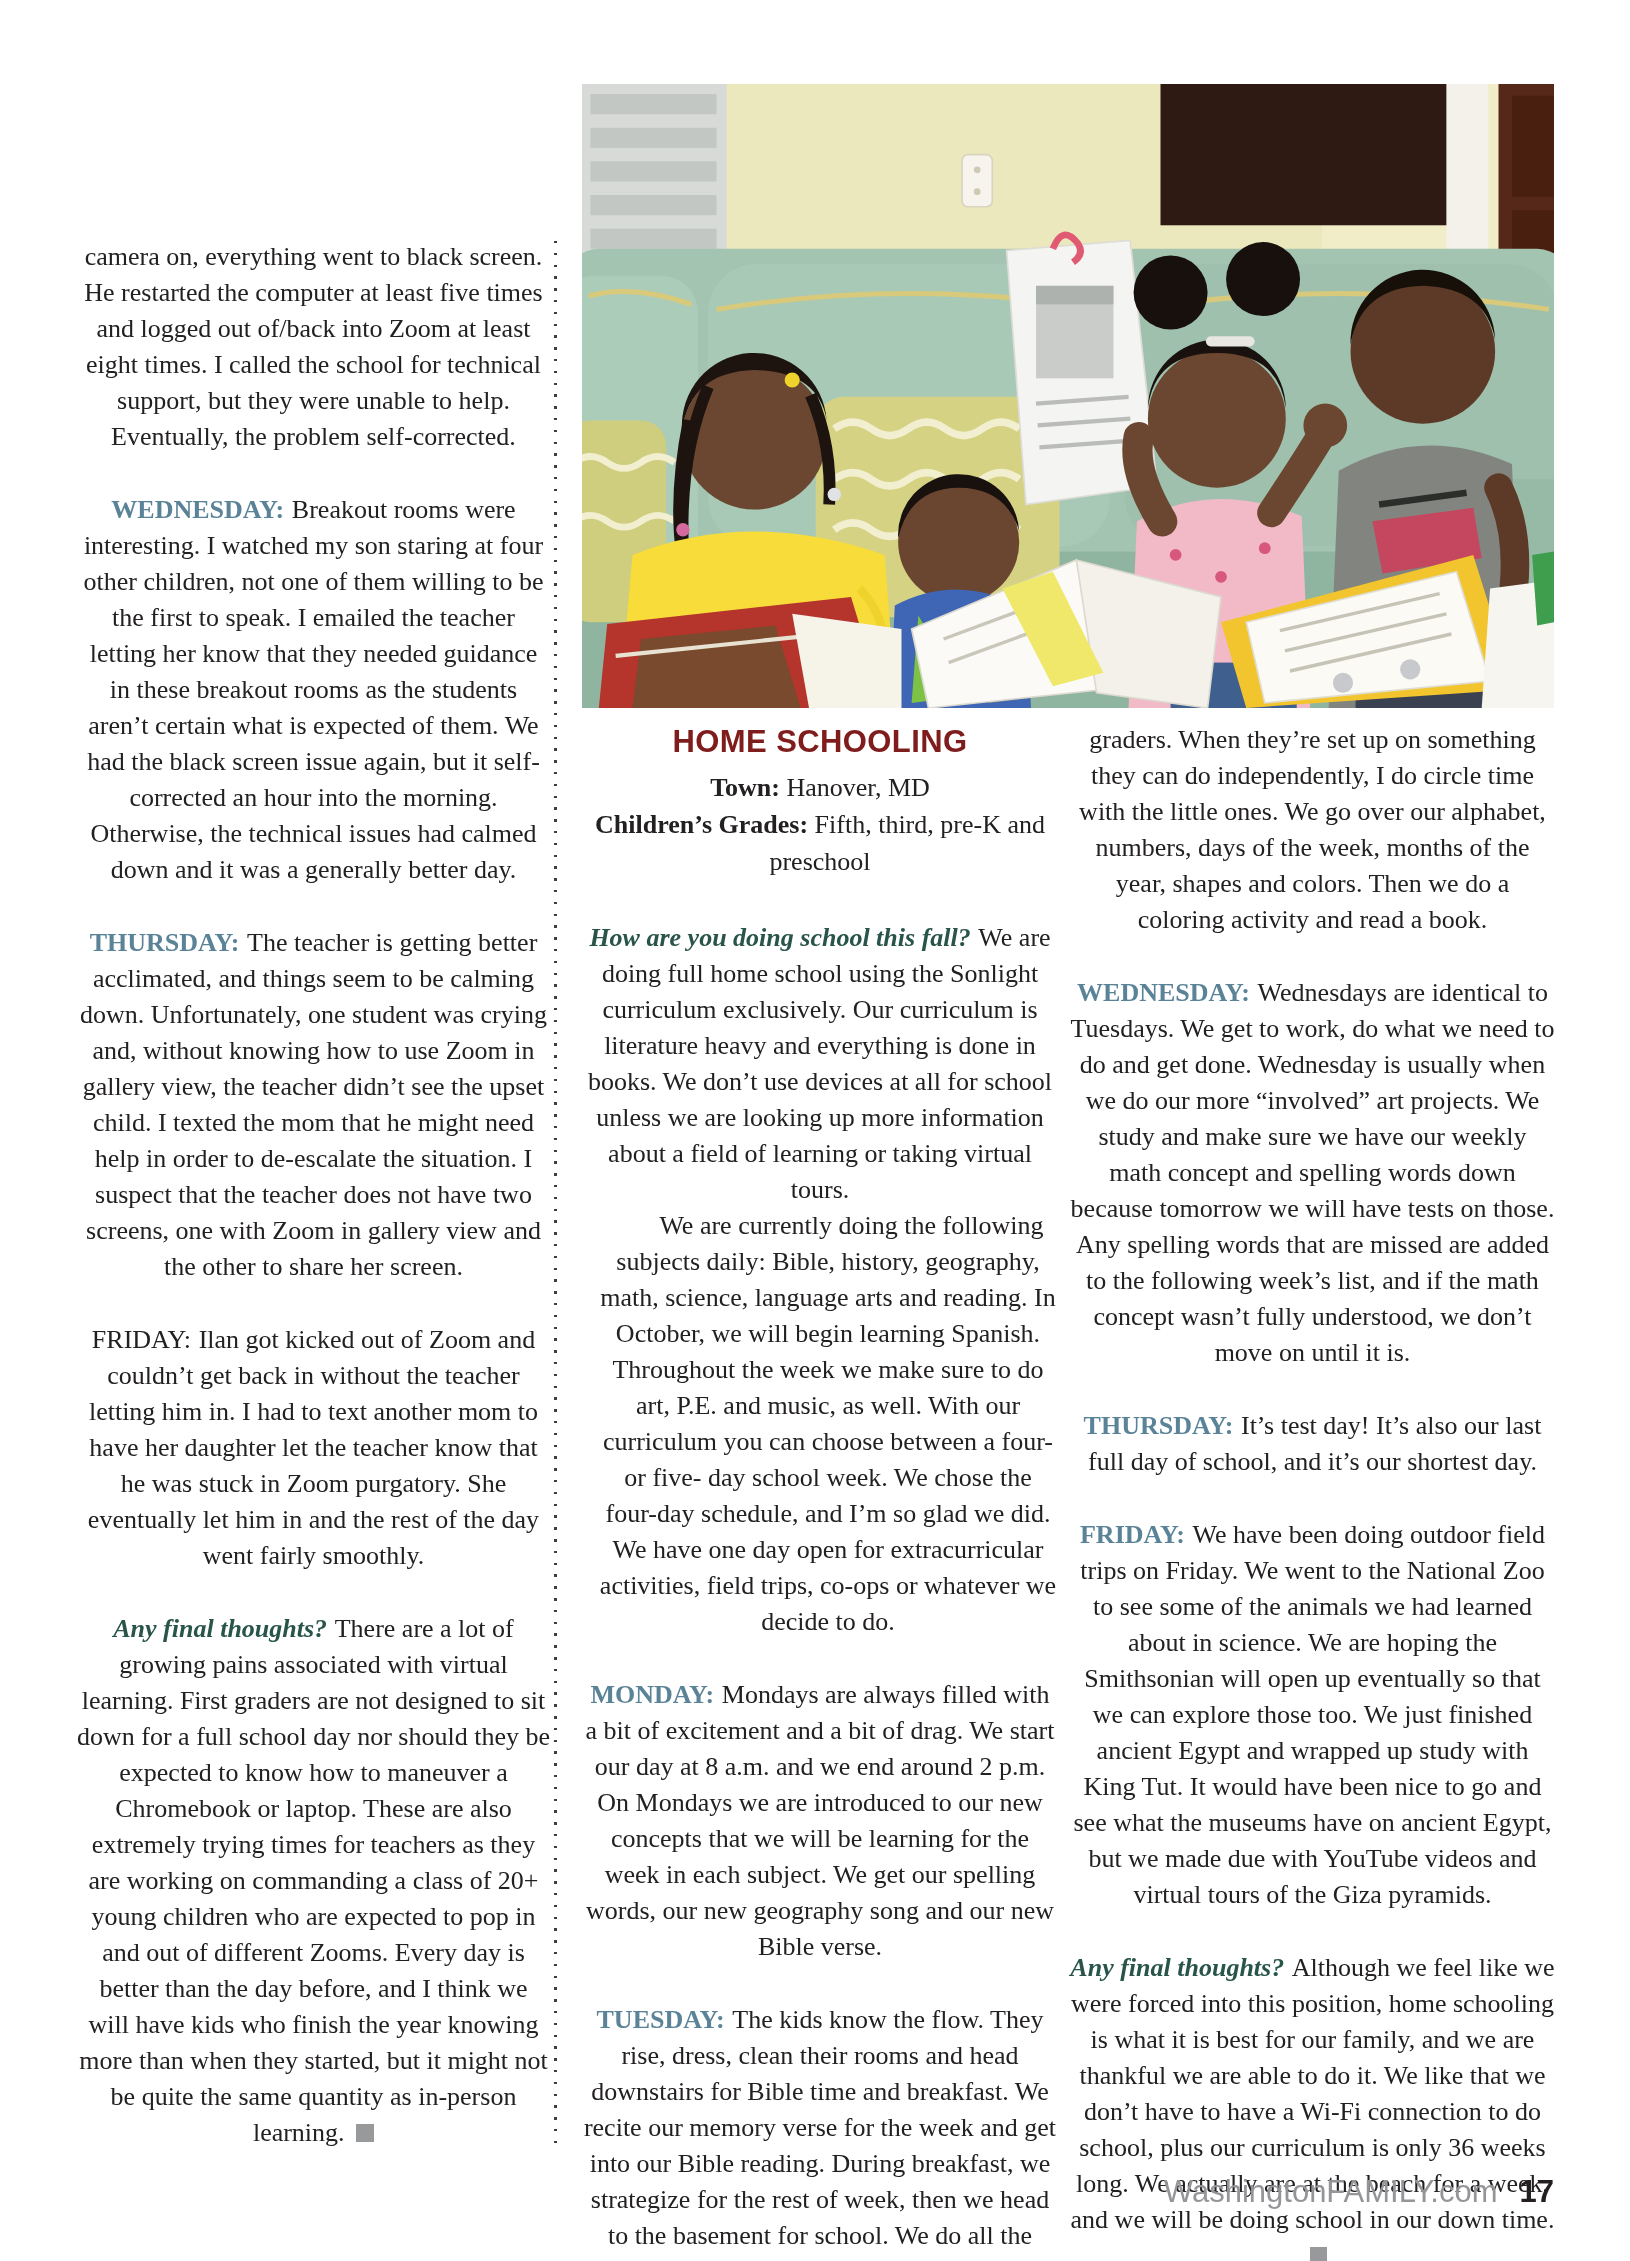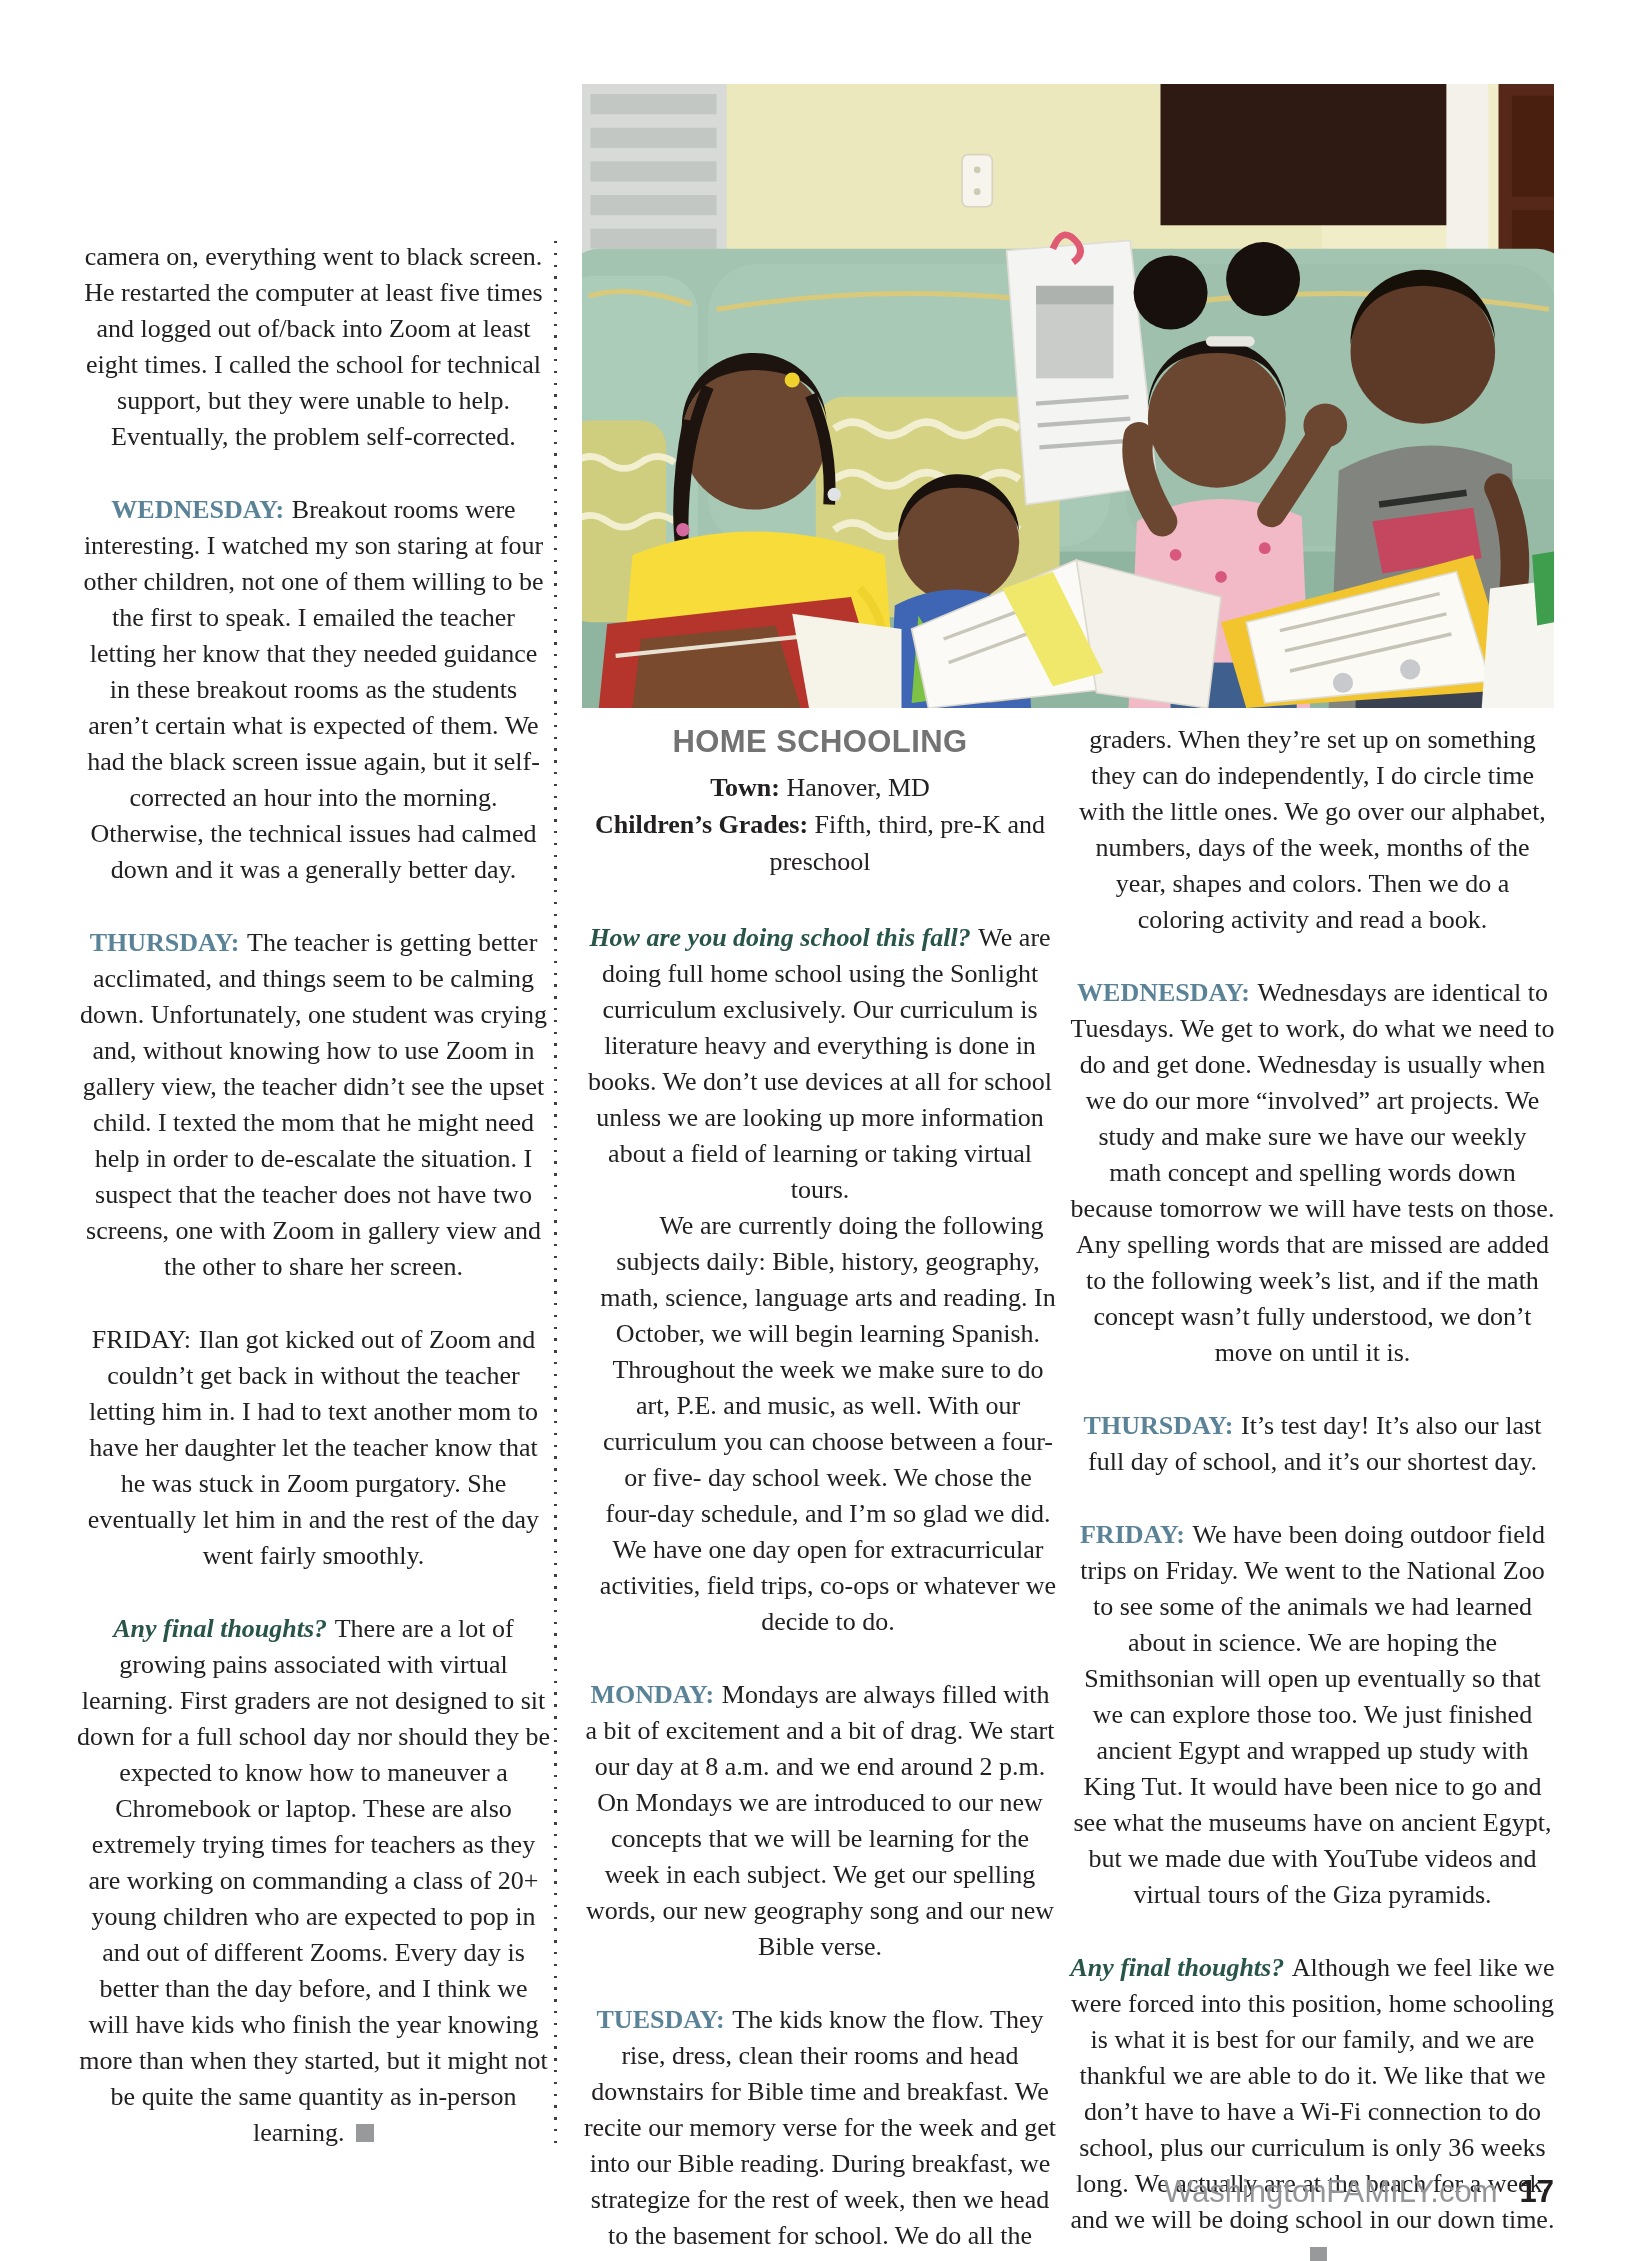--- a/index.html
+++ b/index.html
@@ -21,21 +21,21 @@
   .q-label{font-weight:bold;font-style:italic;color:#28544a;margin-right:7.6px;}
   .end-mark{display:inline-block;width:17.7px;height:17.7px;background:#97999b;margin-left:11.8px;vertical-align:-0.8px;}
   .divider{
     position:absolute;left:554px;top:241px;width:2.5px;height:1906px;
     background:repeating-linear-gradient(to bottom,#3e3e3e 0px,#3e3e3e 2.5px,transparent 2.5px,transparent 11.8px);
   }
   .photo{position:absolute;left:582px;top:84px;width:972px;height:624px;overflow:hidden;}
   .profile-heading{
     font-family:"Liberation Sans","DejaVu Sans",sans-serif;
     font-weight:bold;font-size:31px;line-height:34px;letter-spacing:0.4px;
-    color:#737373;margin:3.4px 0 10px 0;
+    color:#7f1d1d;margin:3.4px 0 10px 0;
   }
   .profile-field{font-size:26px;line-height:37px;}
   .profile-field .f-label{font-weight:bold;}
   .profile-block{margin-bottom:40px;}
   .footer{
     position:absolute;top:2174px;right:76px;white-space:nowrap;
     font-family:Liberation Sans, sans-serif;font-size:31px;
   }
   .footer .site{color:#939598;font-weight:normal;}
   .footer .pageno{color:#231f20;font-weight:bold;margin-left:22px;}

